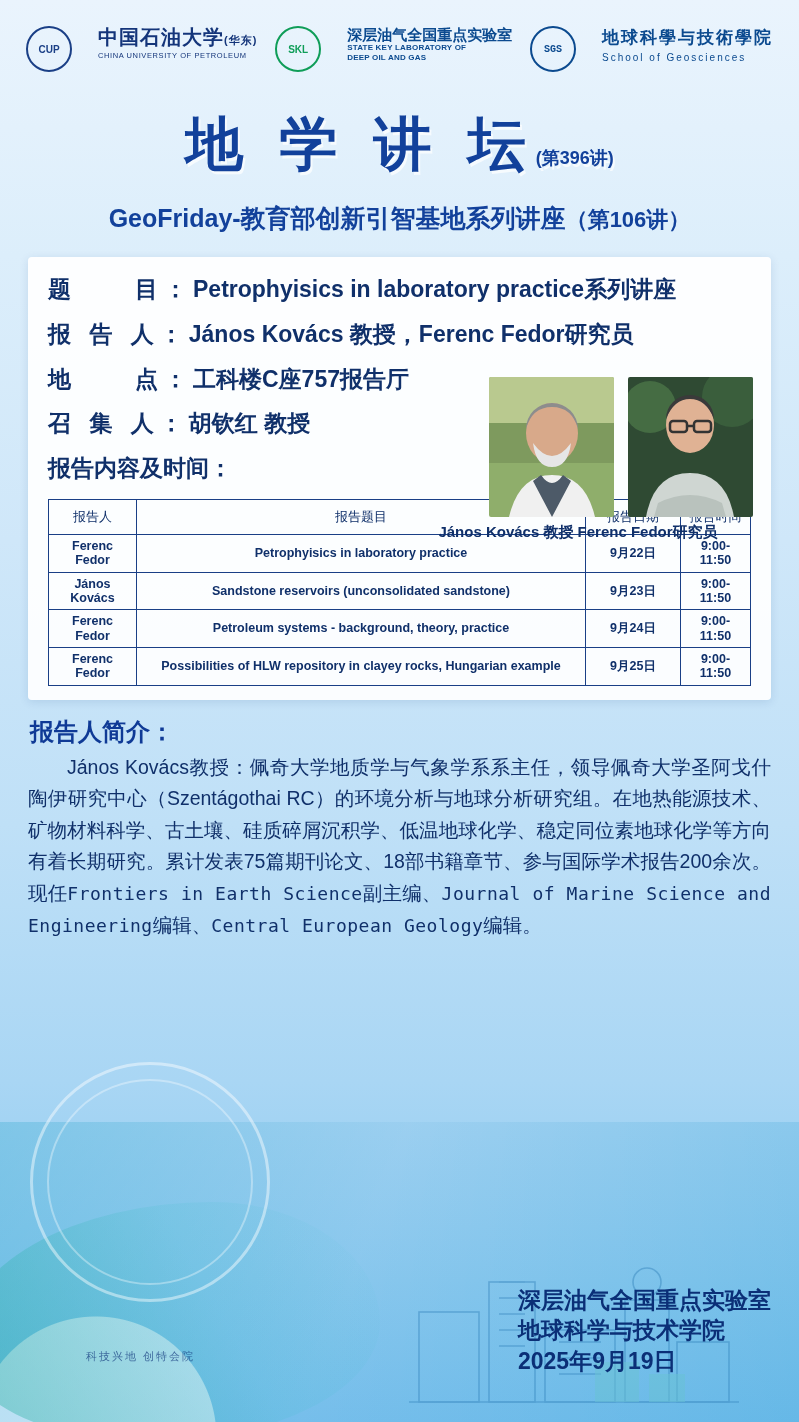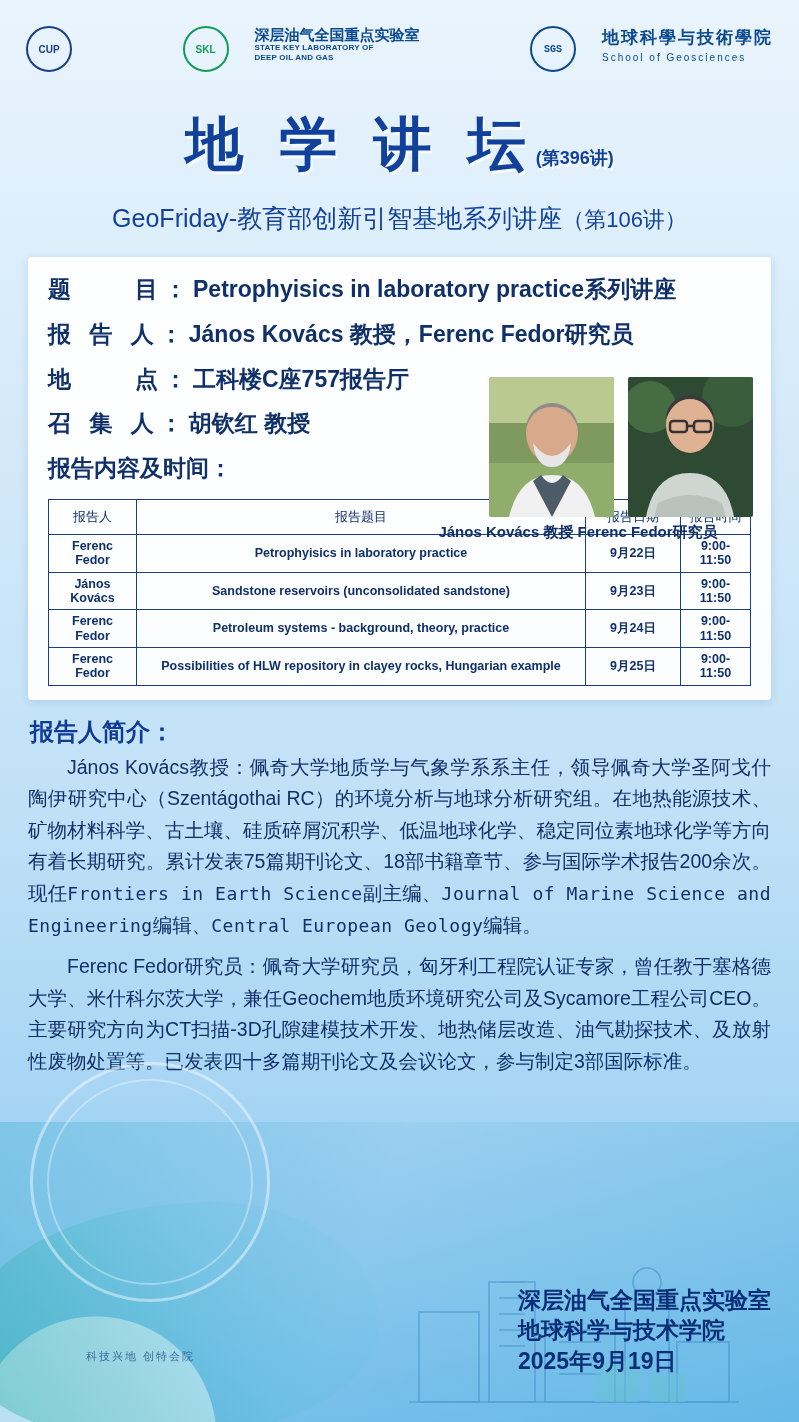--- a/index.html
+++ b/index.html
@@ -62,21 +62,21 @@
 
   
   .main-title {
     text-align:center; margin-top:28px;
     font-size:58px; font-weight:bold; color:#12419b;
     letter-spacing:10px;
     text-shadow: 2px 3px 0 rgba(255,255,255,.7);
   }
   .main-title .sub { font-size:18px; letter-spacing:0; vertical-align:baseline; }
   .sub-title {
-    text-align:center; margin-top:18px; font-size:25px; font-weight:normal; color:#12419b;
+    text-align:center; margin-top:18px; font-size:25px; font-weight:bold; color:#12419b;
   }
   .sub-title .sub2 { font-size:22px; }
 
   
   .card {
     position:relative;
     margin: 22px 28px 0 28px;
     background: rgba(255,255,255,.93);
     border-radius: 4px;
     padding: 18px 20px 14px 20px;
@@ -140,20 +140,26 @@
     <g fill="#63c6c0" opacity=".55">
       <rect x="186" y="120" width="44" height="40"></rect>
       <rect x="240" y="132" width="36" height="28"></rect>
     </g>
   </svg>
 </div>
 
 <div class="logos">
   <div class="logo">
     <div class="logo-badge">CUP</div>
+    <div>
+      <div class="logo-text-cn">
+        <span>中国石油大学</span><span class="small">(华东)</span>
+      </div>
+      <div class="logo-text-en">CHINA UNIVERSITY OF PETROLEUM</div>
+    </div>
   </div>
 
   <div class="logo">
     <div class="logo-badge green">SKL</div>
     <div>
       <div class="logo2-cn">深层油气全国重点实验室</div>
       <div class="logo2-en">STATE KEY LABORATORY OF</div>
       <div class="logo2-en">DEEP OIL AND GAS</div>
     </div>
   </div>
@@ -256,21 +262,20 @@
         <td class="c-date">9月25日</td>
         <td class="c-time">9:00-11:50</td>
       </tr>
     </tbody>
   </table>
 </div>
 
 <div class="bio-head">报告人简介：</div>
 <div class="bio">
   <p><span>János Kovács教授：佩奇大学地质学与气象学系系主任，领导佩奇大学圣阿戈什陶伊研究中心（Szentágothai RC）的环境分析与地球分析研究组。在地热能源技术、矿物材料科学、古土壤、硅质碎屑沉积学、低温地球化学、稳定同位素地球化学等方向有着长期研究。累计发表75篇期刊论文、18部书籍章节、参与国际学术报告200余次。现任</span><span class="mono">Frontiers in Earth Science</span><span>副主编、</span><span class="mono">Journal of Marine Science and Engineering</span><span>编辑、</span><span class="mono">Central European Geology</span><span>编辑。</span></p>
-  <p>Ferenc Fedor研究员：佩奇大学研究员，匈牙利工程院认证专家，曾任教于塞格德大学、米什科尔茨大学，兼任Geochem地质环境研究公司及Sycamore工程公司CEO。主要研究方向为CT扫描-3D孔隙建模技术开发、地热储层改造、油气勘探技术、及放射性废物处置等。已发表四十多篇期刊论文及会议论文，参与制定3部国际标准。</p>
 </div>
 
 <div class="footer">
   <div>深层油气全国重点实验室</div>
   <div>地球科学与技术学院</div>
   <div>2025年9月19日</div>
 </div>
 <div class="stamp">科技兴地 创特会院</div>
 
 </body></html>

